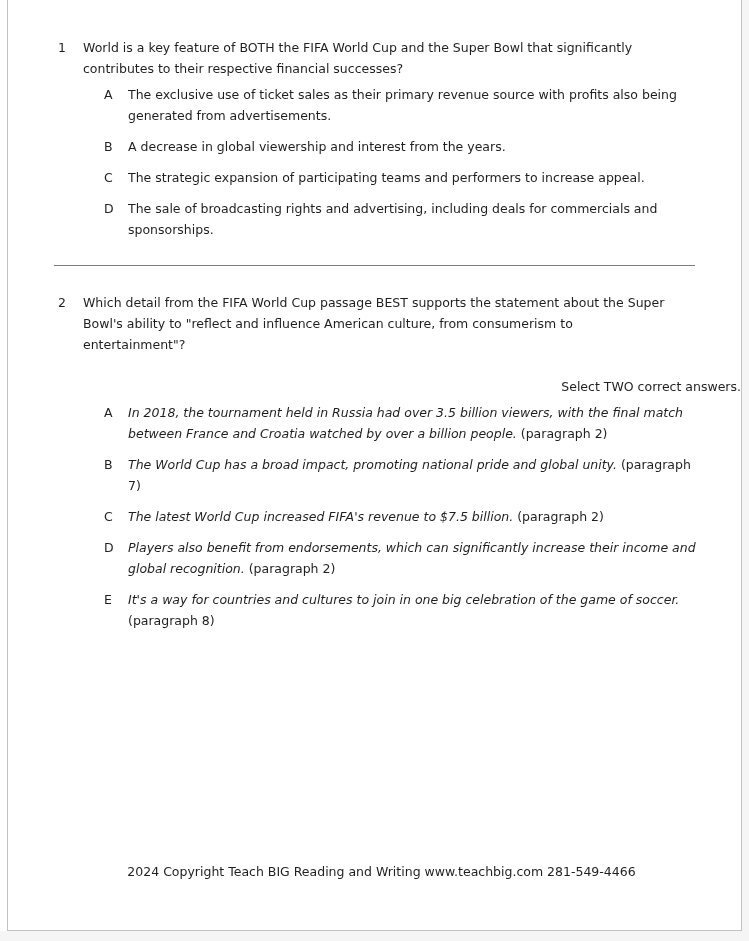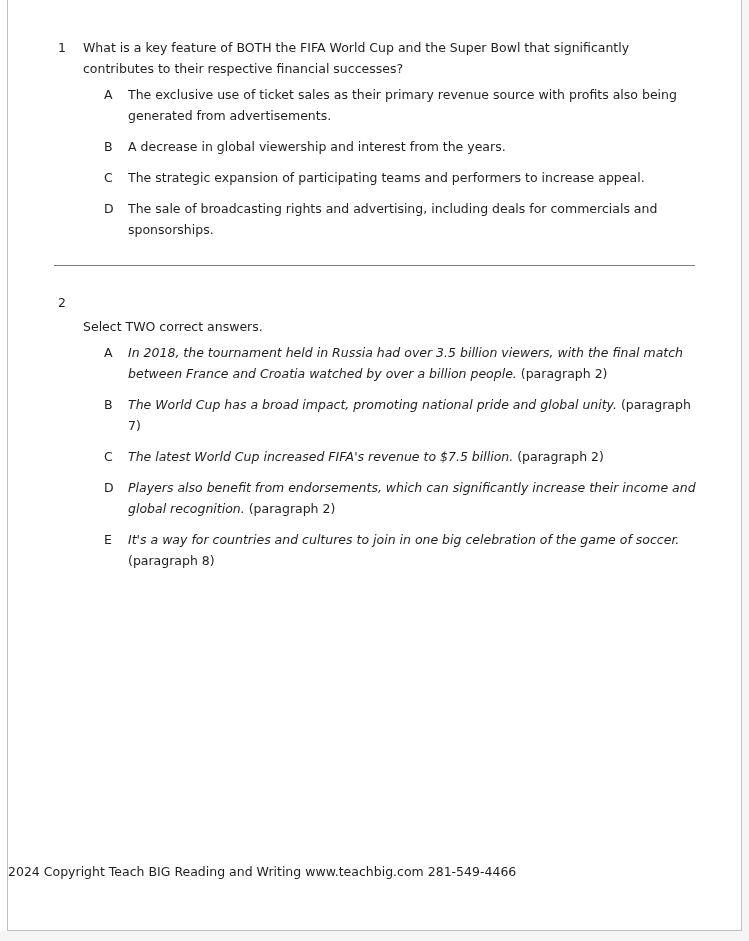--- a/index.html
+++ b/index.html
@@ -27,50 +27,50 @@
     position: absolute;
     left: 7px; top: -20px;
     width: 735px; height: 951px;
     background: #ffffff;
     border: 1px solid #c2c2c2;
     padding: 56px 0 0 50px;
   }
   .question-row { display: flex; }
   .qnum { flex: 0 0 25px; }
   .qtext { width: 592px; }
-  .select-note { margin-top: 3px; margin-left: 25px; }
+  .select-note { margin-top: 21px; margin-left: 25px; text-align: right; }
   .options { margin-left: 46px; margin-top: 5px; }
   .option { display: flex; margin-top: 10px; }
   .option:first-child { margin-top: 0; }
   .oletter { flex: 0 0 24px; }
   .otext { width: 578px; }
   .otext .ital { font-style: italic; }
   .divider {
     height: 0;
     border-top: 1px solid #7d7d7d;
     width: 641px;
     margin: 25px 0 26px -4px;
   }
   .bold { font-weight: normal; }
   .footer {
     position: absolute;
-    left: 0; top: 880px;
+    left: 7px; top: 880px;
     width: 733px;
-    text-align: left;
+    text-align: center;
   }
 </style>
 </head>
 <body>
 
 <div class="page">
 
   <section>
     <div class="question-row">
       <div class="qnum">1</div>
-      <div class="qtext"><span>What is a key feature of </span><span class="bold">BOTH</span><span> the FIFA World Cup and the Super Bowl that significantly contributes to their respective financial successes?</span></div>
+      <div class="qtext"><span>World is a key feature of </span><span class="bold">BOTH</span><span> the FIFA World Cup and the Super Bowl that significantly contributes to their respective financial successes?</span></div>
     </div>
     <div class="options">
       <div class="option">
         <div class="oletter">A</div>
         <div class="otext">The exclusive use of ticket sales as their primary revenue source with profits also being generated from advertisements.</div>
       </div>
       <div class="option">
         <div class="oletter">B</div>
         <div class="otext">A decrease in global viewership and interest from the years.</div>
       </div>
@@ -83,20 +83,21 @@
         <div class="otext">The sale of broadcasting rights and advertising, including deals for commercials and sponsorships.</div>
       </div>
     </div>
   </section>
 
   <div class="divider"></div>
 
   <section>
     <div class="question-row">
       <div class="qnum">2</div>
+      <div class="qtext"><span>Which detail from the FIFA World Cup passage </span><span class="bold">BEST</span><span> supports the statement about the Super Bowl's ability to "reflect and influence American culture, from consumerism to entertainment"?</span></div>
     </div>
     <div class="select-note"><span>Select </span><span class="bold">TWO</span><span> correct answers.</span></div>
     <div class="options">
       <div class="option">
         <div class="oletter">A</div>
         <div class="otext"><span class="ital">In 2018, the tournament held in Russia had over 3.5 billion viewers, with the final match between France and Croatia watched by over a billion people.</span><span> (paragraph 2)</span></div>
       </div>
       <div class="option">
         <div class="oletter">B</div>
         <div class="otext"><span class="ital">The World Cup has a broad impact, promoting national pride and global unity.</span><span> (paragraph 7)</span></div>

